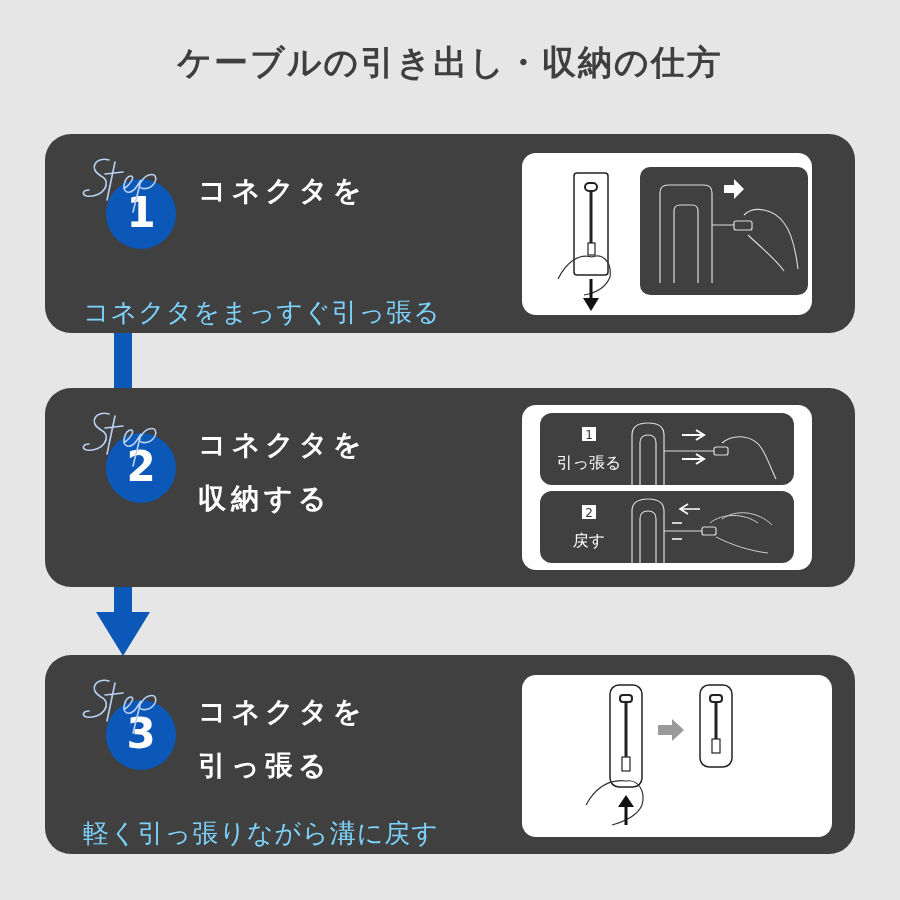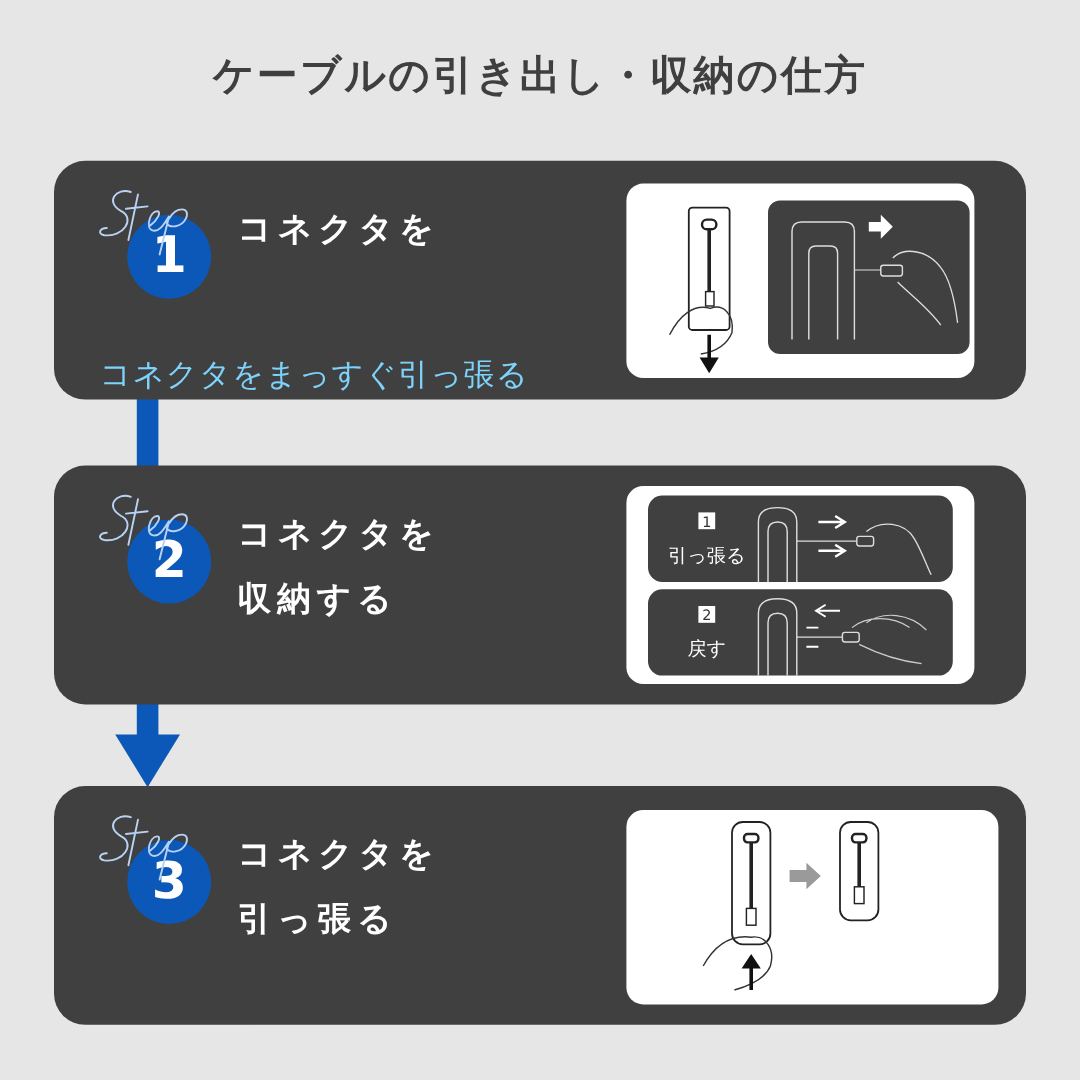--- a/index.html
+++ b/index.html
@@ -101,20 +101,21 @@
     <div class="circle"></div>
     <div class="num">3</div>
     <svg class="script" viewBox="0 0 100 70">
       <path d="M30 10 C18 6 8 18 22 26 C34 32 24 48 8 46 C2 45 4 40 10 40 M36 12 L28 50 M26 24 L44 22 M46 38 C52 34 56 26 52 26 C46 26 42 40 48 42 C54 44 58 36 62 30 L54 62 M62 32 C68 22 80 22 76 32 C72 40 62 40 60 36" fill="none" stroke="#b9d2f3" stroke-width="1.6" stroke-linecap="round"></path>
     </svg>
   </div>
   <div class="head">
     <div>コネクタを</div>
     <div>引っ張る</div>
   </div>
+  <div class="sub">軽く引っ張りながら溝に戻す</div>
   <div class="panel" style="left:477px;top:20px;width:310px;height:162px;">
     <svg width="310" height="162" viewBox="0 0 310 162">
       <rect x="88" y="10" width="32" height="102" rx="9" fill="#fff" stroke="#222" stroke-width="1.5"></rect>
       <rect x="98" y="20" width="12" height="7" rx="3" fill="none" stroke="#222" stroke-width="2"></rect>
       <line x1="104" y1="27" x2="104" y2="84" stroke="#222" stroke-width="3"></line>
       <rect x="100" y="82" width="8" height="14" fill="#fff" stroke="#222" stroke-width="1.2"></rect>
       <path d="M64 130 C74 112 88 104 104 106 C116 104 124 116 120 130 C116 140 104 146 90 150" fill="none" stroke="#333" stroke-width="1.2"></path>
       <line x1="104" y1="150" x2="104" y2="128" stroke="#111" stroke-width="3"></line>
       <polygon points="96,132 112,132 104,120" fill="#111"></polygon>
       <polygon points="136,50 150,50 150,44 162,55 150,66 150,60 136,60" fill="#9a9a9a"></polygon>

